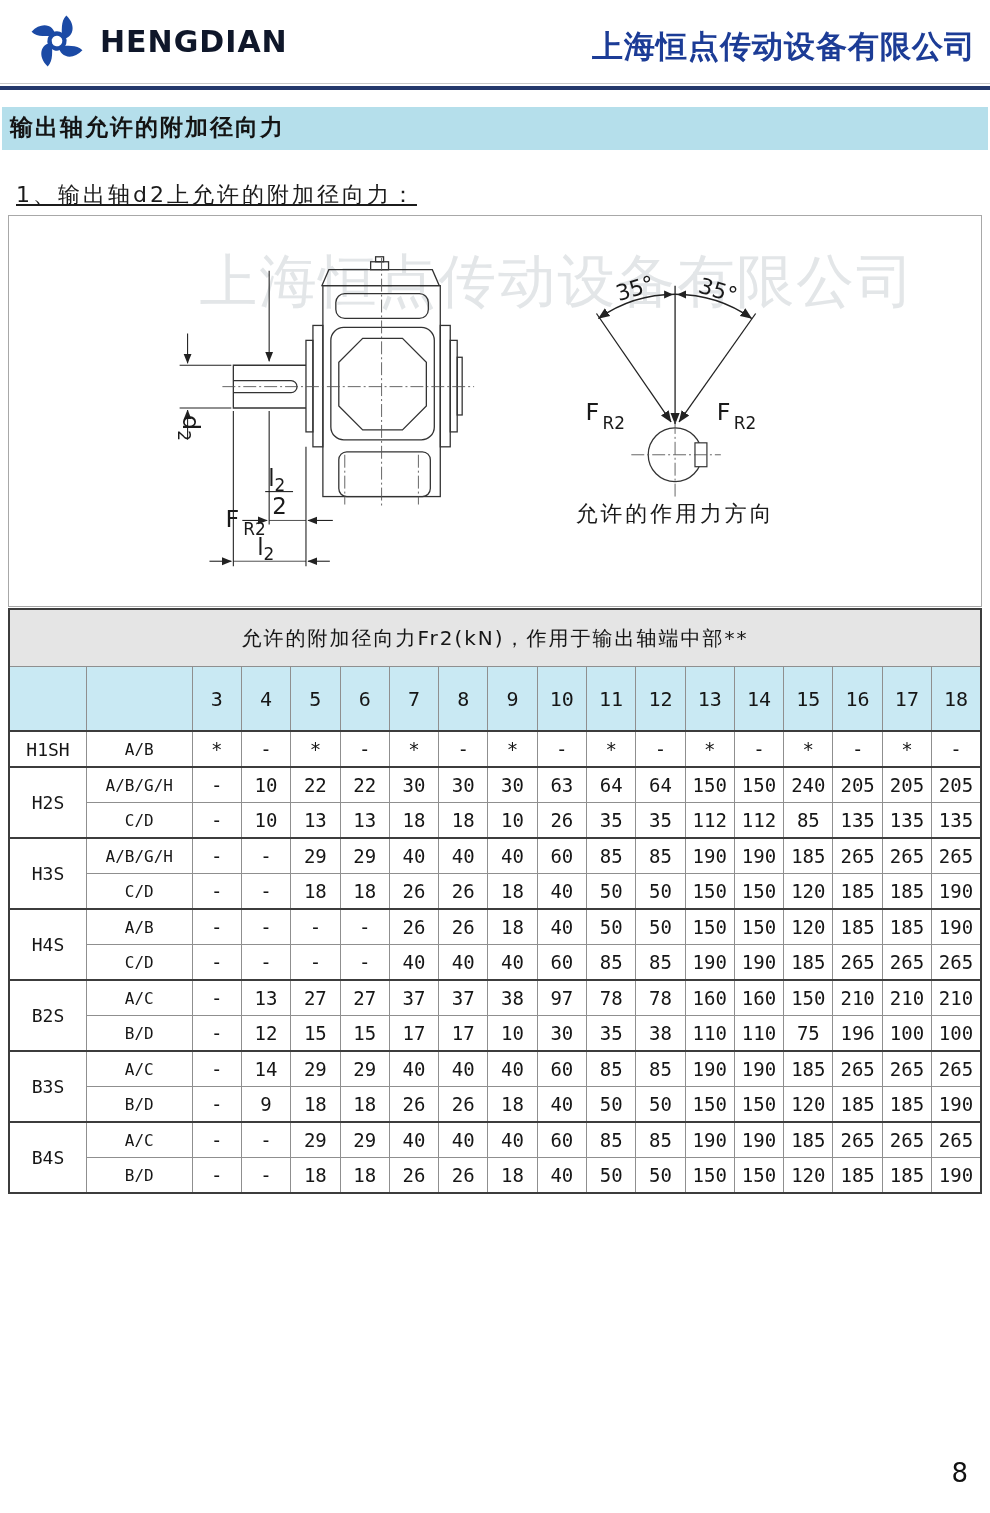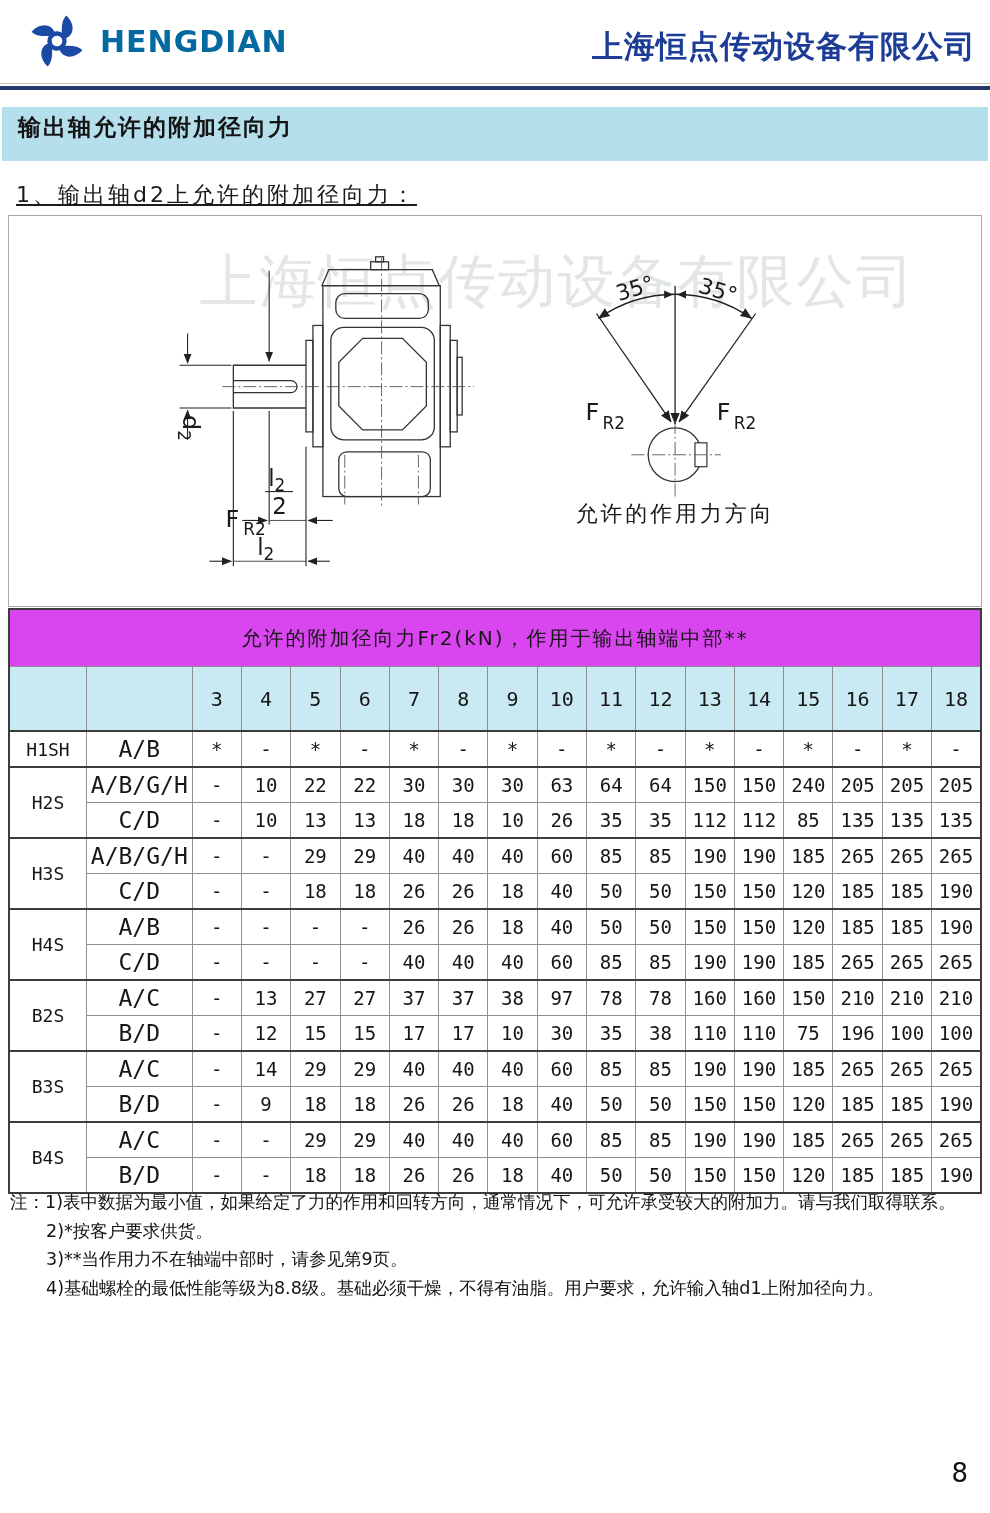--- a/index.html
+++ b/index.html
@@ -3,32 +3,32 @@
 <meta charset="utf-8">
 <style>
   html,body{margin:0;padding:0;background:#e9e9e9;}
   .page{
     position:relative;width:990px;height:1513px;margin:0 auto;
     background:#ffffff;overflow:hidden;
     font-family:"DejaVu Sans","Liberation Sans",sans-serif;color:#1a1a1a;
   }
   
   .hd-logo{position:absolute;left:28px;top:12px;display:flex;align-items:center;gap:14px;}
-  .hd-logo-text{font-size:30px;font-weight:600;color:#0369a1;letter-spacing:1px;}
+  .hd-logo-text{font-size:30px;font-weight:600;color:#0f172a;letter-spacing:1px;}
   .hd-company{
     position:absolute;right:14px;top:26px;
     font-family:"DejaVu Serif","Liberation Serif",serif;
     font-size:31px;font-weight:bold;color:#1c3c96;letter-spacing:1px;white-space:nowrap;
   }
   .hd-rule-light{position:absolute;left:0;right:0;top:83px;height:1px;background:#c9c9c9;}
   .hd-rule{position:absolute;left:0;right:0;top:86px;height:4px;background:#24386b;}
   
   .title-bar{
-    position:absolute;left:2px;right:2px;top:107px;height:54px;
-    background:#b5dfeb;line-height:41px;padding-left:16px;
+    position:absolute;left:2px;right:2px;top:107px;height:43px;
+    background:#b5dfeb;line-height:41px;padding-left:8px;
     font-size:23px;font-weight:bold;color:#141414;letter-spacing:2px;
   }
   .subtitle{
     position:absolute;left:16px;top:180px;
     font-size:22px;color:#1b1b1b;letter-spacing:3px;text-decoration:underline;
   }
   
   .figure{
     position:absolute;left:8px;top:215px;width:974px;height:392px;
     border:1px solid #a8a8a8;background:#fff;box-sizing:border-box;
@@ -39,28 +39,28 @@
   table.radial{
     border-collapse:collapse;table-layout:fixed;width:974px;
     font-family:"DejaVu Sans Mono","Liberation Mono",monospace;
   }
   table.radial{border:2px solid #3c3c3c;}
   table.radial td{
     border:1px solid #8f8f8f;text-align:center;vertical-align:middle;
     overflow:hidden;white-space:nowrap;padding:0;color:#161616;
   }
   tr.caption-row td{
-    background:#d946ef;height:56px;font-size:20px;letter-spacing:2px;
+    background:#e5e5e5;height:56px;font-size:20px;letter-spacing:2px;
     font-family:"DejaVu Sans","Liberation Sans",sans-serif;
   }
   tr.head-row td{background:#c9e9f3;height:63px;font-size:20px;border-bottom:2px solid #3c3c3c;}
   tbody td{height:34px;font-size:19px;}
   tr.group-start td{border-top:2px solid #3c3c3c;}
   td.group-cell{font-size:18px;}
-  td.variant-cell{font-size:23px;}
+  td.variant-cell{font-size:16px;}
   
   .notes{position:absolute;left:10px;top:1188px;right:8px;font-size:17.5px;line-height:28.5px;color:#121212;}
   .note-line{white-space:nowrap;}
   .note-line.indent{margin-left:36px;}
   .note-prefix{margin-right:0;}
   
   .page-num{position:absolute;right:22px;top:1458px;font-size:26px;color:#111;}
 </style>
 </head>
 <body>
@@ -475,24 +475,16 @@
             <td>150</td>
             <td>120</td>
             <td>185</td>
             <td>185</td>
             <td>190</td>
           </tr>
         </tbody>
     </table>
   </div>
 
-  <div class="notes">
-    <div class="note-line">
-      <span class="note-prefix">注：</span><span>1)表中数据为最小值，如果给定了力的作用和回转方向，通常情况下，可允许承受较大的附加力。请与我们取得联系。</span>
-    </div>
-    <div class="note-line indent">2)*按客户要求供货。</div>
-    <div class="note-line indent">3)**当作用力不在轴端中部时，请参见第9页。</div>
-    <div class="note-line indent">4)基础螺栓的最低性能等级为8.8级。基础必须干燥，不得有油脂。用户要求，允许输入轴d1上附加径向力。</div>
-  </div>
 
   <div class="page-num">8</div>
 
 </div>
 
 </body></html>

